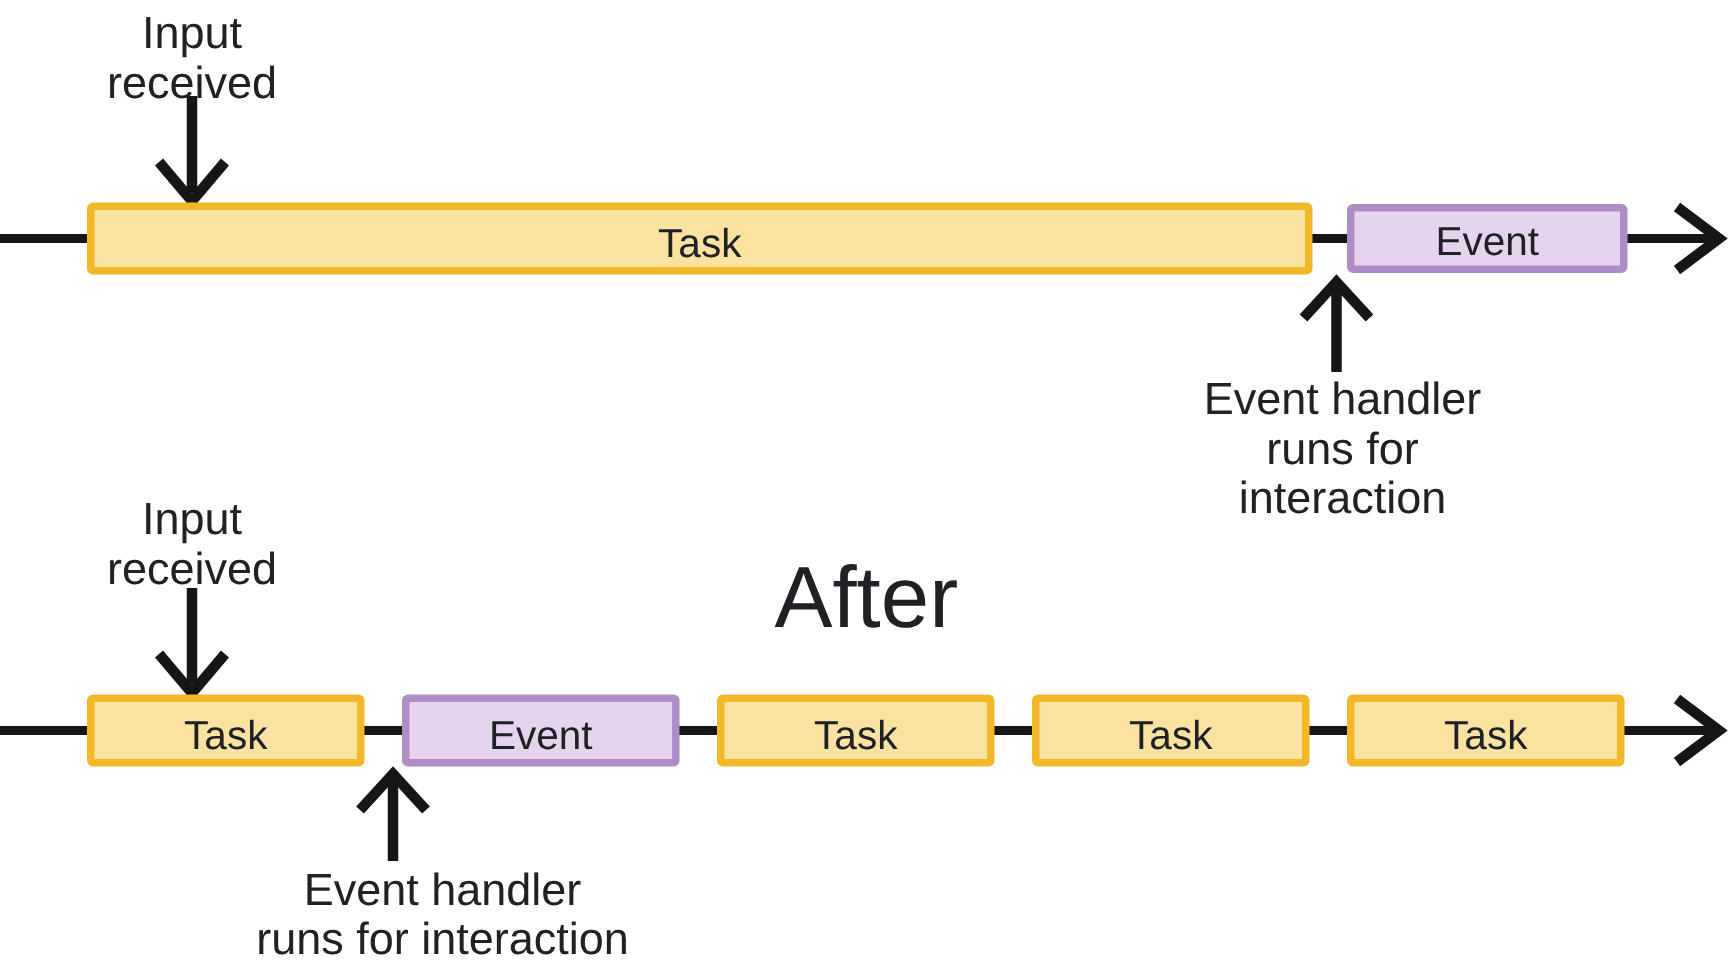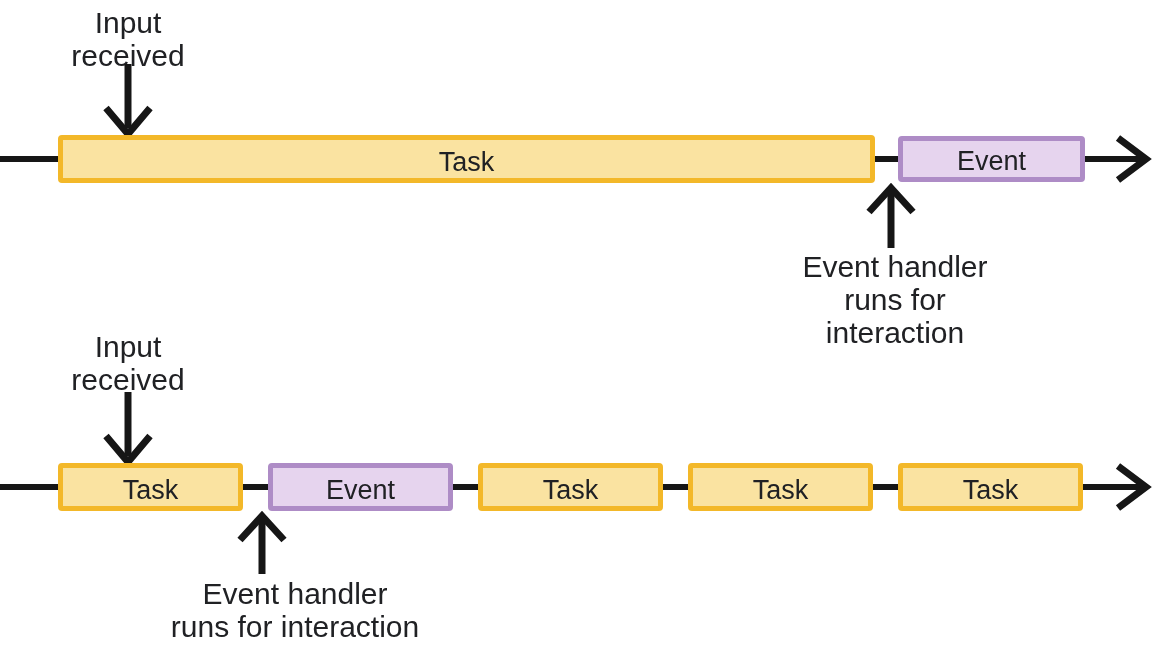--- a/index.html
+++ b/index.html
@@ -104,20 +104,21 @@
   <svg class="abs b-up-arrow" width="50" height="64">
     <polyline points="3,26 25,2 47,26"></polyline>
     <line x1="25" y1="2" x2="25" y2="62"></line>
   </svg>
 
   <div class="abs small-label b-handler-label">
     <div>Event handler</div>
     <div>runs for interaction</div>
   </div>
 
+  <div class="abs section-title a-title">After</div>
 
   <div class="abs small-label a-input-label">
     <div>Input</div>
     <div>received</div>
   </div>
 
   <svg class="abs a-down-arrow" width="60" height="76">
     <line x1="30" y1="0" x2="30" y2="64"></line>
     <polyline points="8,44 30,70 52,44"></polyline>
   </svg>

